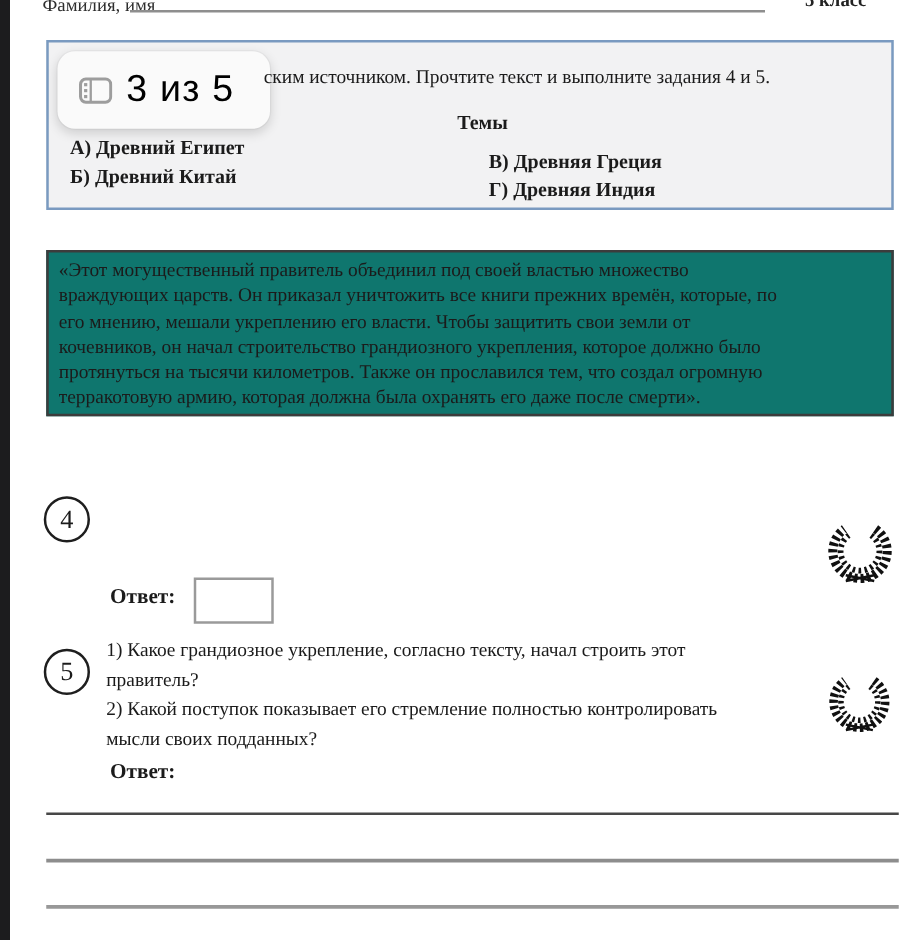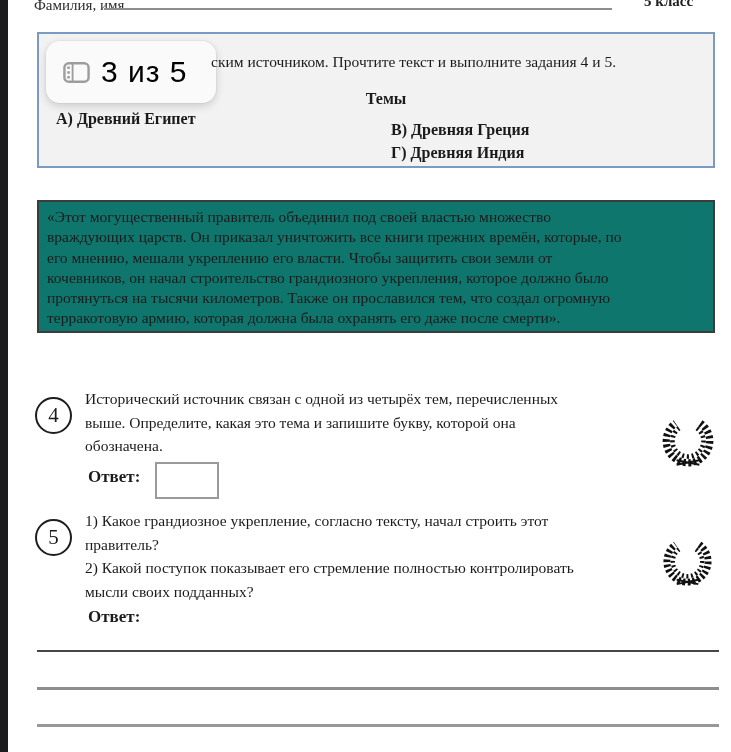--- a/index.html
+++ b/index.html
@@ -111,40 +111,36 @@
         <line x1="13.5" y1="3" x2="13.5" y2="27" stroke="#9d9d9d" stroke-width="2.6"></line>
         <rect x="6" y="6.5" width="3.6" height="3.6" fill="#9d9d9d"></rect>
         <rect x="6" y="13.2" width="3.6" height="3.6" fill="#9d9d9d"></rect>
         <rect x="6" y="19.9" width="3.6" height="3.6" fill="#9d9d9d"></rect>
       </svg>
       <span class="badge-text">3 из 5</span>
     </div>
     <div class="abs instr">ским источником. Прочтите текст и выполните задания 4 и 5.</div>
     <div class="abs topics-title">Темы</div>
     <div class="topic topic-a">А) Древний Египет</div>
+    <div class="topic topic-b">Б) Древний Китай</div>
     <div class="topic topic-g">Г) Древняя Индия</div>
     <div class="topic topic-v">В) Древняя Греция</div>
   </div>
 
   <div class="abs quote-box">
     <div class="quote-line">«Этот могущественный правитель объединил под своей властью множество</div>
     <div class="quote-line">враждующих царств. Он приказал уничтожить все книги прежних времён, которые, по</div>
     <div class="quote-line">его мнению, мешали укреплению его власти. Чтобы защитить свои земли от</div>
     <div class="quote-line">кочевников, он начал строительство грандиозного укрепления, которое должно было</div>
     <div class="quote-line">протянуться на тысячи километров. Также он прославился тем, что создал огромную</div>
     <div class="quote-line">терракотовую армию, которая должна была охранять его даже после смерти».</div>
   </div>
 
   <div class="abs q-circle q-circle-4">
     <span>4</span>
-  </div>
-  <div class="abs q-text q4-text">
-    <div>Исторический источник связан с одной из четырёх тем, перечисленных</div>
-    <div>выше. Определите, какая это тема и запишите букву, которой она</div>
-    <div>обозначена.</div>
   </div>
   <svg class="abs wreath-1" width="58" height="58" viewBox="0 0 56 56">
     <path d="M 40 10.8 A 21 21 0 1 1 16 10.8" fill="none" stroke="#111" stroke-width="7" stroke-dasharray="2.6 2.4"></path>
     <path d="M 36.6 15.7 A 15 15 0 1 1 19.4 15.7" fill="none" stroke="#111" stroke-width="4.5" stroke-dasharray="2 2.6"></path>
     <path d="M 17 51 L 39 46.5 M 39 51 L 17 46.5" stroke="#111" stroke-width="2" fill="none"></path>
   </svg>
   <span class="abs answer-label q4-answer-label nowrap">Ответ:</span>
   <input class="abs answer-box" type="text" value="" style="">
 
   <div class="abs q-circle q-circle-5">

